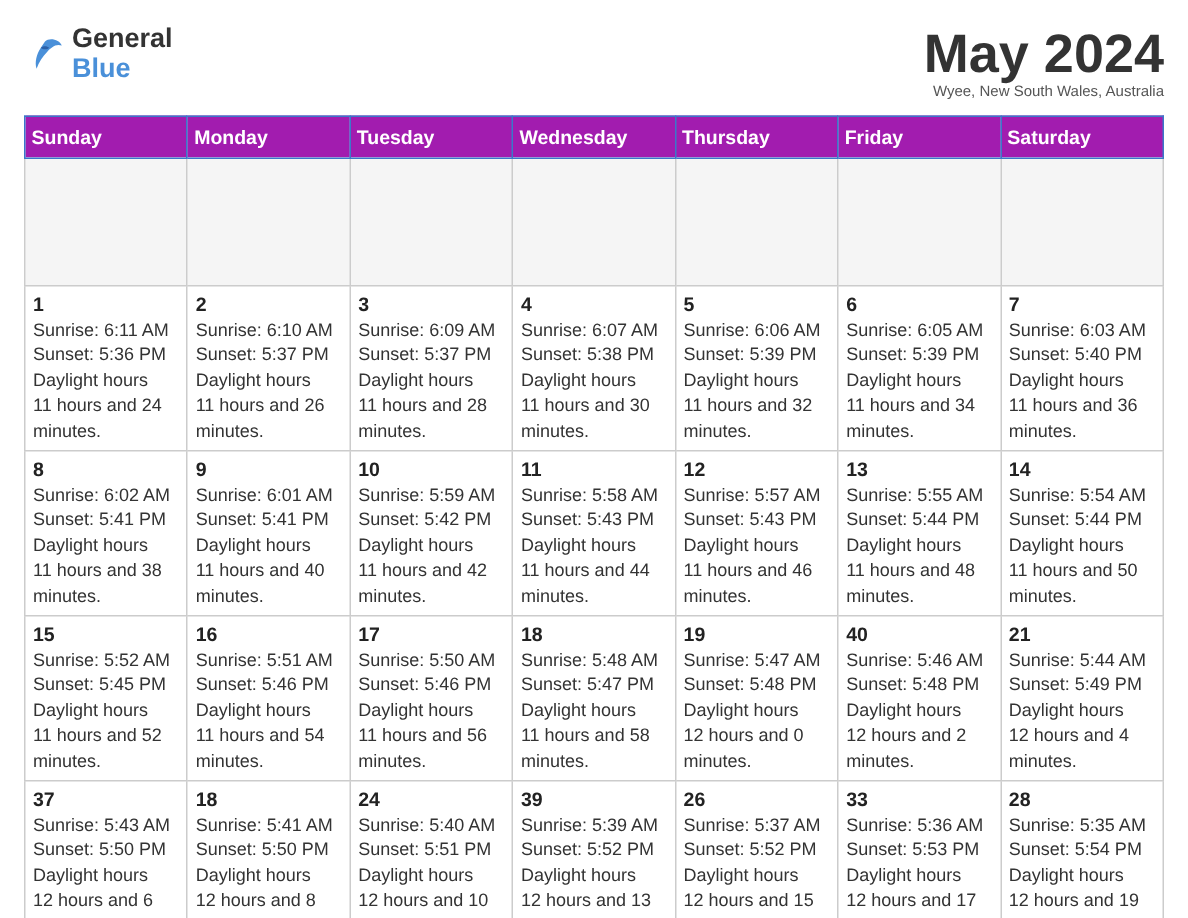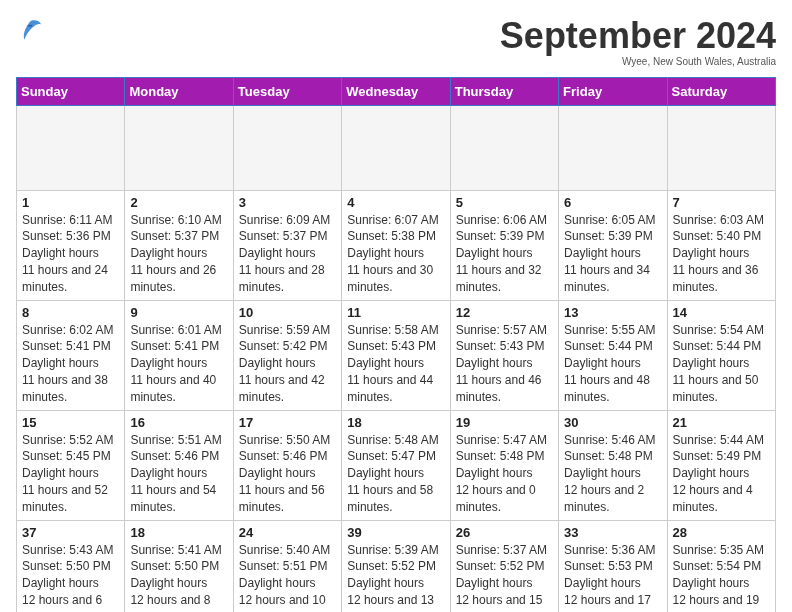--- a/index.html
+++ b/index.html
@@ -87,23 +87,27 @@
   </style>
 </head>
 <body>
 
 <div class="header">
   <div class="logo">
     <svg class="logo-bird" viewBox="0 0 40 40" xmlns="http://www.w3.org/2000/svg">
       <path d="M20 8 C24 4, 34 6, 36 12 C30 10, 26 14, 22 18 C18 22, 14 28, 12 34 C10 28, 12 20, 16 14 Z" fill="#4a90d9"></path>
       <path d="M16 14 C18 12, 22 12, 24 14 C22 16, 18 16, 16 14 Z" fill="#2a60a9"></path>
     </svg>
+    <div style="display:flex;flex-direction:column;line-height:1.1">
+      <span class="logo-text">General</span>
+      <span class="logo-text" style="color:#4a90d9">Blue</span>
+    </div>
   </div>
   <div class="title-section">
-    <div class="month-title">September 2024</div>
+    <div class="month-title">May 2024</div>
     <div class="location">Wyee, New South Wales, Australia</div>
   </div>
 </div>
 
 <table class="calendar">
   <thead>
     <tr>
     <th>Sunday</th>
         <th>Monday</th>
         <th>Tuesday</th>
@@ -198,21 +202,21 @@
         </td>
         <td>
           <span class="day-number">18</span>
           <div class="day-info">Sunrise: 5:48 AM<br>Sunset: 5:47 PM<br>Daylight hours<br>11 hours and 58 minutes.</div>
         </td>
         <td>
           <span class="day-number">19</span>
           <div class="day-info">Sunrise: 5:47 AM<br>Sunset: 5:48 PM<br>Daylight hours<br>12 hours and 0 minutes.</div>
         </td>
         <td>
-          <span class="day-number">30</span>
+          <span class="day-number">40</span>
           <div class="day-info">Sunrise: 5:46 AM<br>Sunset: 5:48 PM<br>Daylight hours<br>12 hours and 2 minutes.</div>
         </td>
         <td>
           <span class="day-number">21</span>
           <div class="day-info">Sunrise: 5:44 AM<br>Sunset: 5:49 PM<br>Daylight hours<br>12 hours and 4 minutes.</div>
         </td>
       </tr>
       <tr class="week-row">
         <td>
           <span class="day-number">37</span>

